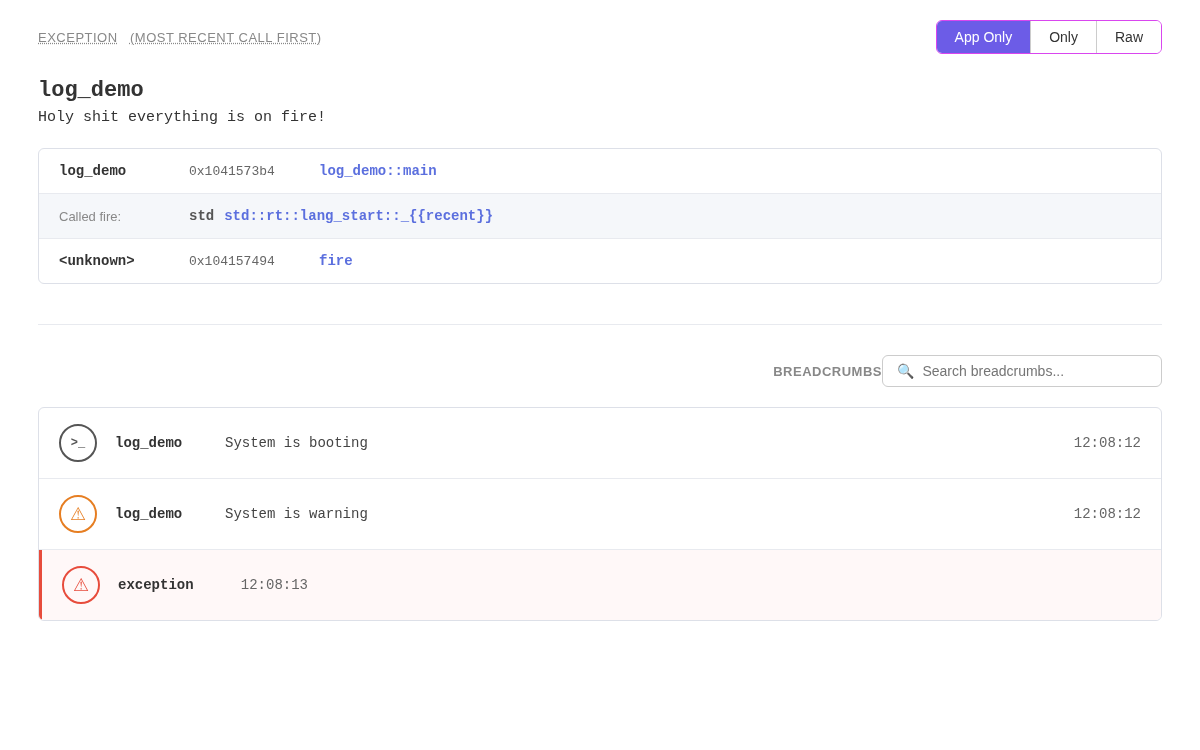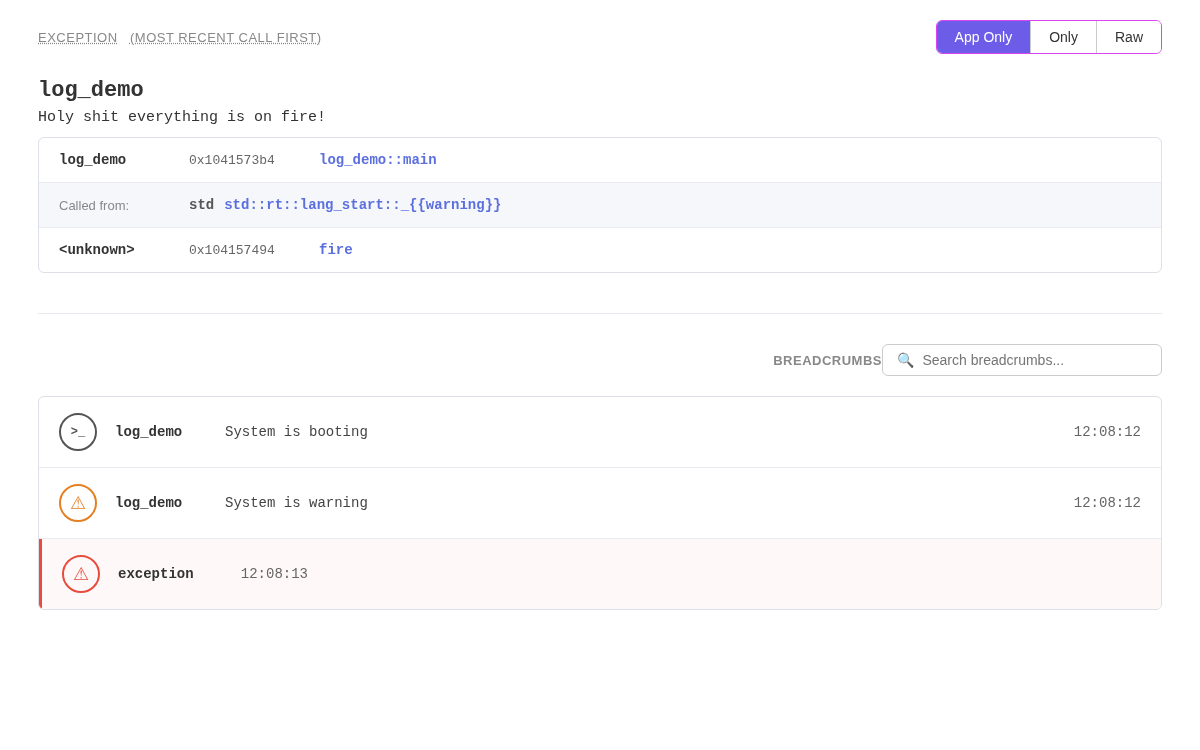--- a/index.html
+++ b/index.html
@@ -59,21 +59,21 @@
     .module-name {
       font-size: 22px;
       font-weight: 700;
       margin-bottom: 6px;
       font-family: 'Courier New', monospace;
     }
     .module-message {
       font-size: 15px;
       font-family: 'Courier New', monospace;
       color: #333;
-      margin-bottom: 11px;
+      margin-bottom: 22px;
     }
 
     
     .stack-table {
       border: 1px solid #dde0e8;
       border-radius: 6px;
       overflow: hidden;
       margin-bottom: 40px;
     }
     .stack-row {
@@ -257,23 +257,23 @@
 
   <div class="stack-table">
 
     <div class="stack-row">
       <div class="stack-module">log_demo</div>
       <div class="stack-address">0x1041573b4</div>
       <div class="stack-func">log_demo::main</div>
     </div>
 
     <div class="stack-row called-from">
-      <div class="called-from-label">Called from:</div>
+      <div class="called-from-label">Called fire:</div>
       <div class="called-from-pkg">std</div>
-      <div class="stack-func">std::rt::lang_start::_{{warning}}</div>
+      <div class="stack-func">std::rt::lang_start::_{{recent}}</div>
     </div>
 
     <div class="stack-row">
       <div class="stack-module">&lt;unknown&gt;</div>
       <div class="stack-address">0x104157494</div>
       <div class="stack-func">fire</div>
     </div>
 
   </div>
 

